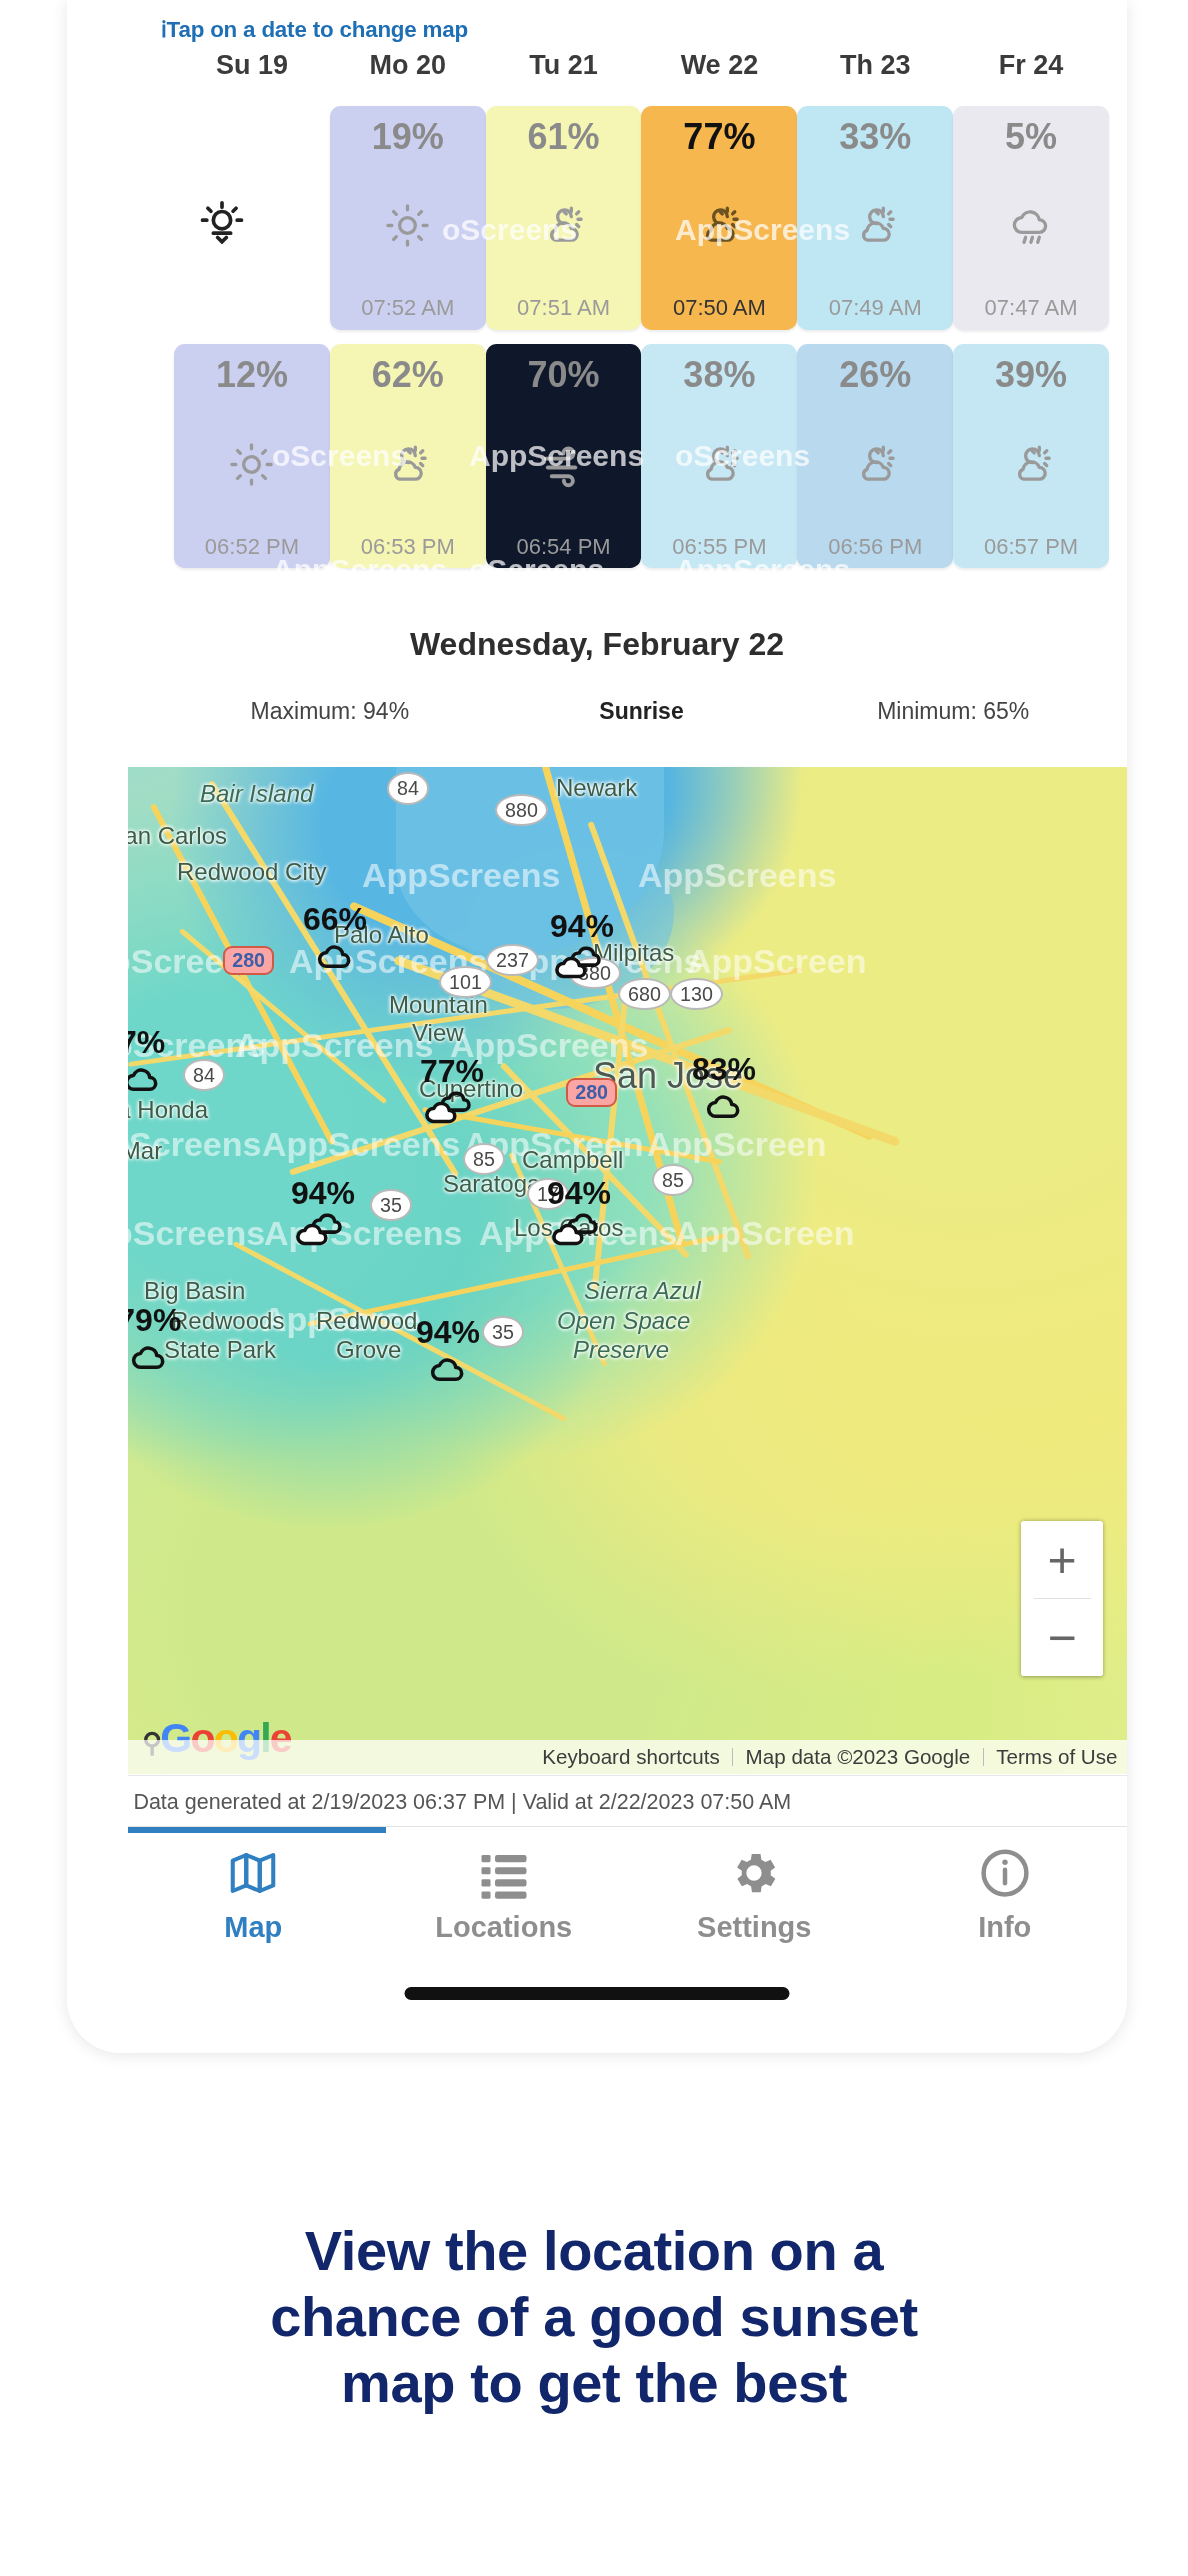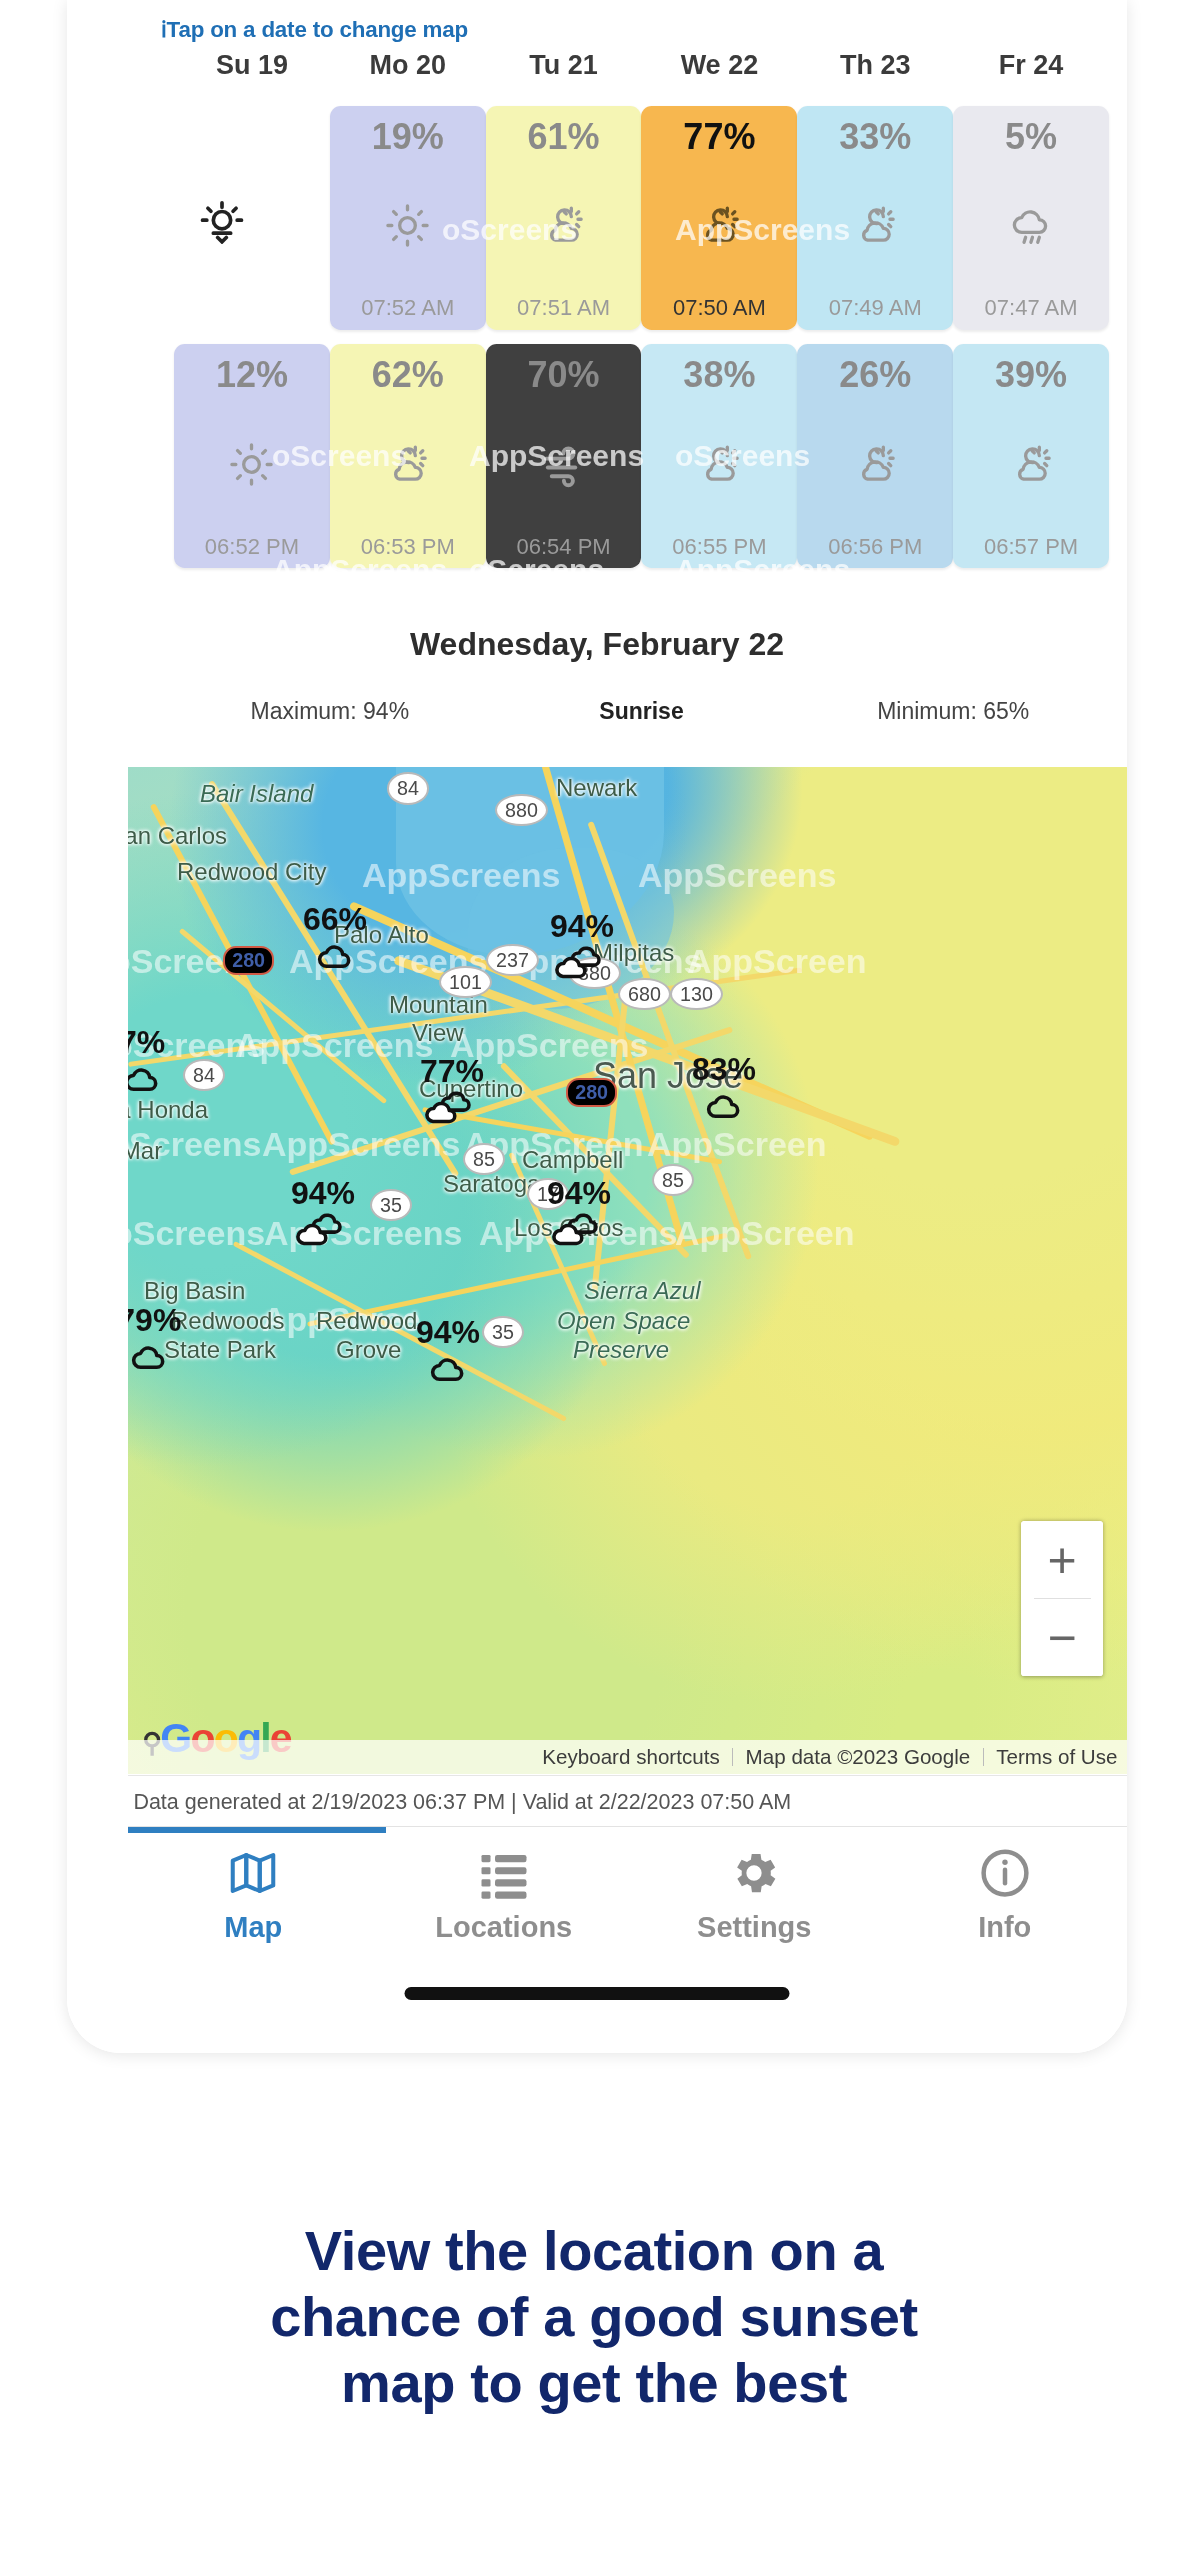--- a/index.html
+++ b/index.html
@@ -58,21 +58,21 @@
       linear-gradient(160deg,#9fdcc8 0%,#b7e3ae 30%,#d7ec96 58%,#e9ee86 80%,#e2ee8e 100%);}
   .water{position:absolute;background:#6cc1e4;opacity:.95;}
   .road{position:absolute;background:#f3d86a;border-radius:45px;transform-origin:0 0;}
   .road.major{background:#f6d45c;}
   .mlabel{position:absolute;font-size:24px;color:#3d5c48;text-shadow:0 0 4.5px #fff,0 0 4.5px #fff,0 0 2.7px #fff;white-space:nowrap;}
   .mlabel.big{font-size:36px;color:#4a5a50;font-weight:500;}
   .mlabel.ital{font-style:italic;color:#3a6b55;}
   .shield{position:absolute;background:#fff;border:2.7px solid #b9b9b9;border-radius:9px;
           font-size:19.7px;color:#4a4a4a;padding:0.9px 7.2px;text-align:center;}
   .shield.round{border-radius:50%;padding:2.7px 8px;}
-  .shield.int{background:#000000;border-color:#d05a45;color:#3f5ea8;font-weight:bold;border-radius:13px;}
+  .shield.int{background:#fca5a5;border-color:#d05a45;color:#3f5ea8;font-weight:bold;}
   .mpt{position:absolute;text-align:center;white-space:nowrap;}
   .mpt .v{font-size:32px;font-weight:bold;color:#111;line-height:1.05;}
   .mpt .g{display:block;line-height:0;}
   .gwm{position:absolute;color:rgba(255,255,255,.55);font-size:34px;font-weight:600;white-space:nowrap;pointer-events:none;}
 
   .zoomctl{position:absolute;right:27px;bottom:98px;width:82px;background:#fff;border-radius:3.6px;
            box-shadow:0 0.9px 4.5px rgba(0,0,0,.35);overflow:hidden;}
   .zoomctl button{display:block;width:100%;height:77px;border:0;background:#fff;font-size:50px;color:#666;cursor:pointer;padding:0;line-height:72px;font-family:"Liberation Sans",sans-serif;}
   .zoomctl .sep{height:0.9px;background:#e0e0e0;margin:0 12.5px;}
 
@@ -213,21 +213,21 @@
               <div class="pct">62%</div>
               <div class="ico">
                 <svg width="47" height="47" viewBox="0 0 24 24" fill="none" stroke="#9a9a9a" stroke-width="1.7" stroke-linecap="round" stroke-linejoin="round">
                   <path d="M16 7.5a3.5 3.5 0 1 0-3.2 3.5"></path>
                   <path d="M16 3.2v1.6M19.8 5l-1.1 1.1M21 8.8h-1.6M12.3 5l1.1 1.1M19.8 12.6l-1.1-1.1"></path>
                   <path d="M8 19.5h8a3 3 0 0 0 0-6 4.3 4.3 0 0 0-8.3 1A2.6 2.6 0 0 0 8 19.5z"></path>
                 </svg>
               </div>
               <div class="tm">06:53 PM</div>
             </div>
-            <div class="cell" style="background: #404040;">
+            <div class="cell" style="background: #0f172a;">
               <div class="pct">70%</div>
               <div class="ico">
                 <svg width="47" height="47" viewBox="0 0 24 24" fill="none" stroke="#9a9a9a" stroke-width="2" stroke-linecap="round">
                   <path d="M3 9h11.5a2.6 2.6 0 1 0-2.6-2.6"></path>
                   <path d="M4 13.5h14"></path>
                   <path d="M6 18h8.5a2.3 2.3 0 1 1-2.3 2.3"></path>
                 </svg>
               </div>
               <div class="tm">06:54 PM</div>
             </div>

